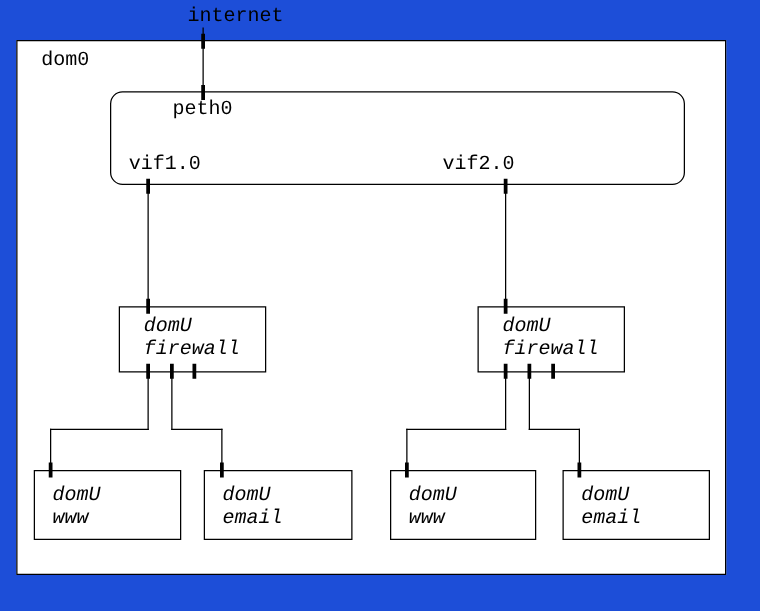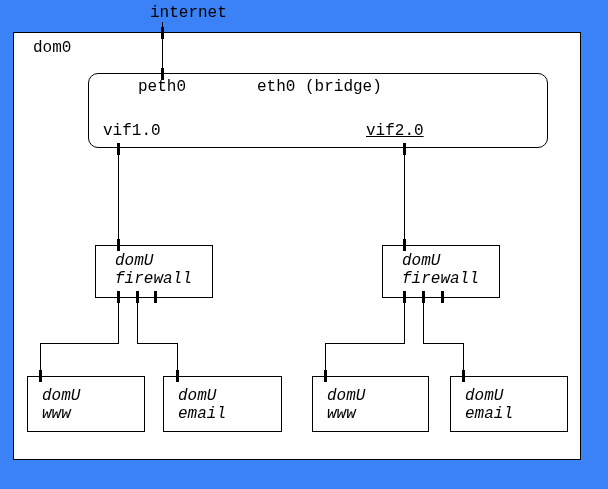--- a/index.html
+++ b/index.html
@@ -4,21 +4,21 @@
 <style>
   html, body {
     margin: 0;
     padding: 0;
     background: #ffffff;
   }
   .diagram {
     position: relative;
     width: 608px;
     height: 489px;
-    background: #3b82f6;
+    background: #1d4ed8;
     font-family: "Liberation Mono", "DejaVu Sans Mono", monospace;
     font-size: 16px;
     line-height: 1;
     color: #000000;
     overflow: hidden;
   }
   .lbl {
     position: absolute;
     white-space: pre;
   }
@@ -59,23 +59,22 @@
 
 <div class="diagram">
 
   <div class="lbl" style="left:150px; top:5px;">internet</div>
 
   <div class="box" style="left:13px; top:32px; width:568px; height:428px;"></div>
   <div class="lbl" style="left:33px; top:40px;">dom0</div>
 
   <div class="box rounded" style="left:88px; top:73px; width:460px; height:75px;"></div>
   <div class="lbl" style="left:138px; top:79px;">peth0</div>
-  <div class="lbl" style="left:257px; top:79px;">eth0 (bridge)</div>
   <div class="lbl" style="left:103px; top:123px;">vif1.0</div>
-  <div class="lbl" style="left:366px; top:123px;text-decoration:underline;">vif2.0</div>
+  <div class="lbl" style="left:354px; top:123px;">vif2.0</div>
 
   <div class="vline" style="left:162px; top:22px; height:51px;"></div>
 
   <div class="vline" style="left:118px; top:148px; height:97px;"></div>
   <div class="vline" style="left:404px; top:148px; height:97px;"></div>
 
   <div class="box" style="left:95px; top:245px; width:118px; height:53px;"></div>
   <div class="node-text" style="left:115px; top:252px;"><span>domU</span><br><span>firewall</span></div>
 
   <div class="box" style="left:382px; top:245px; width:118px; height:53px;"></div>

